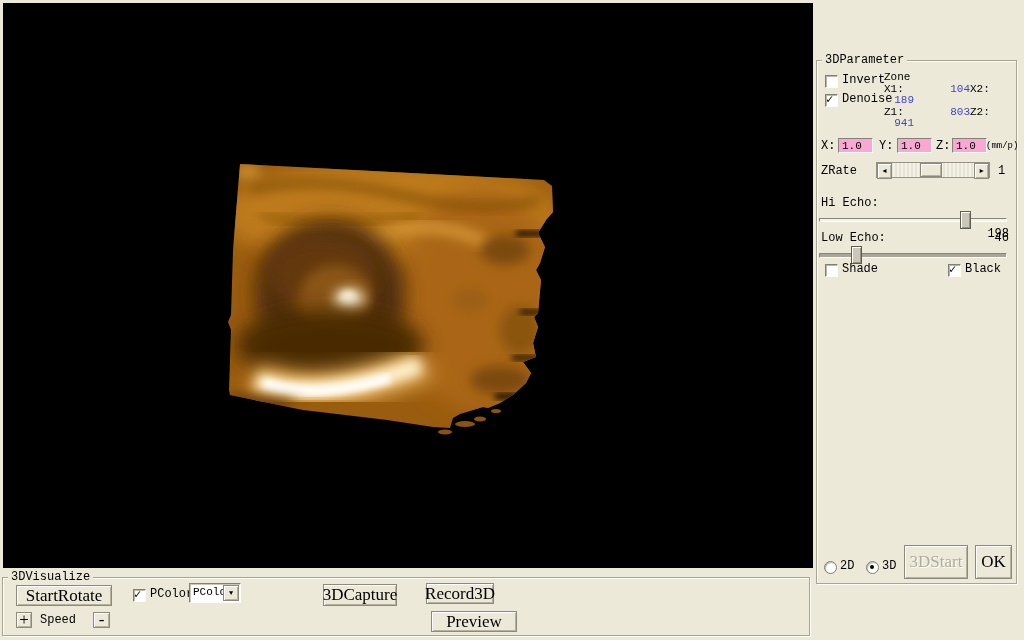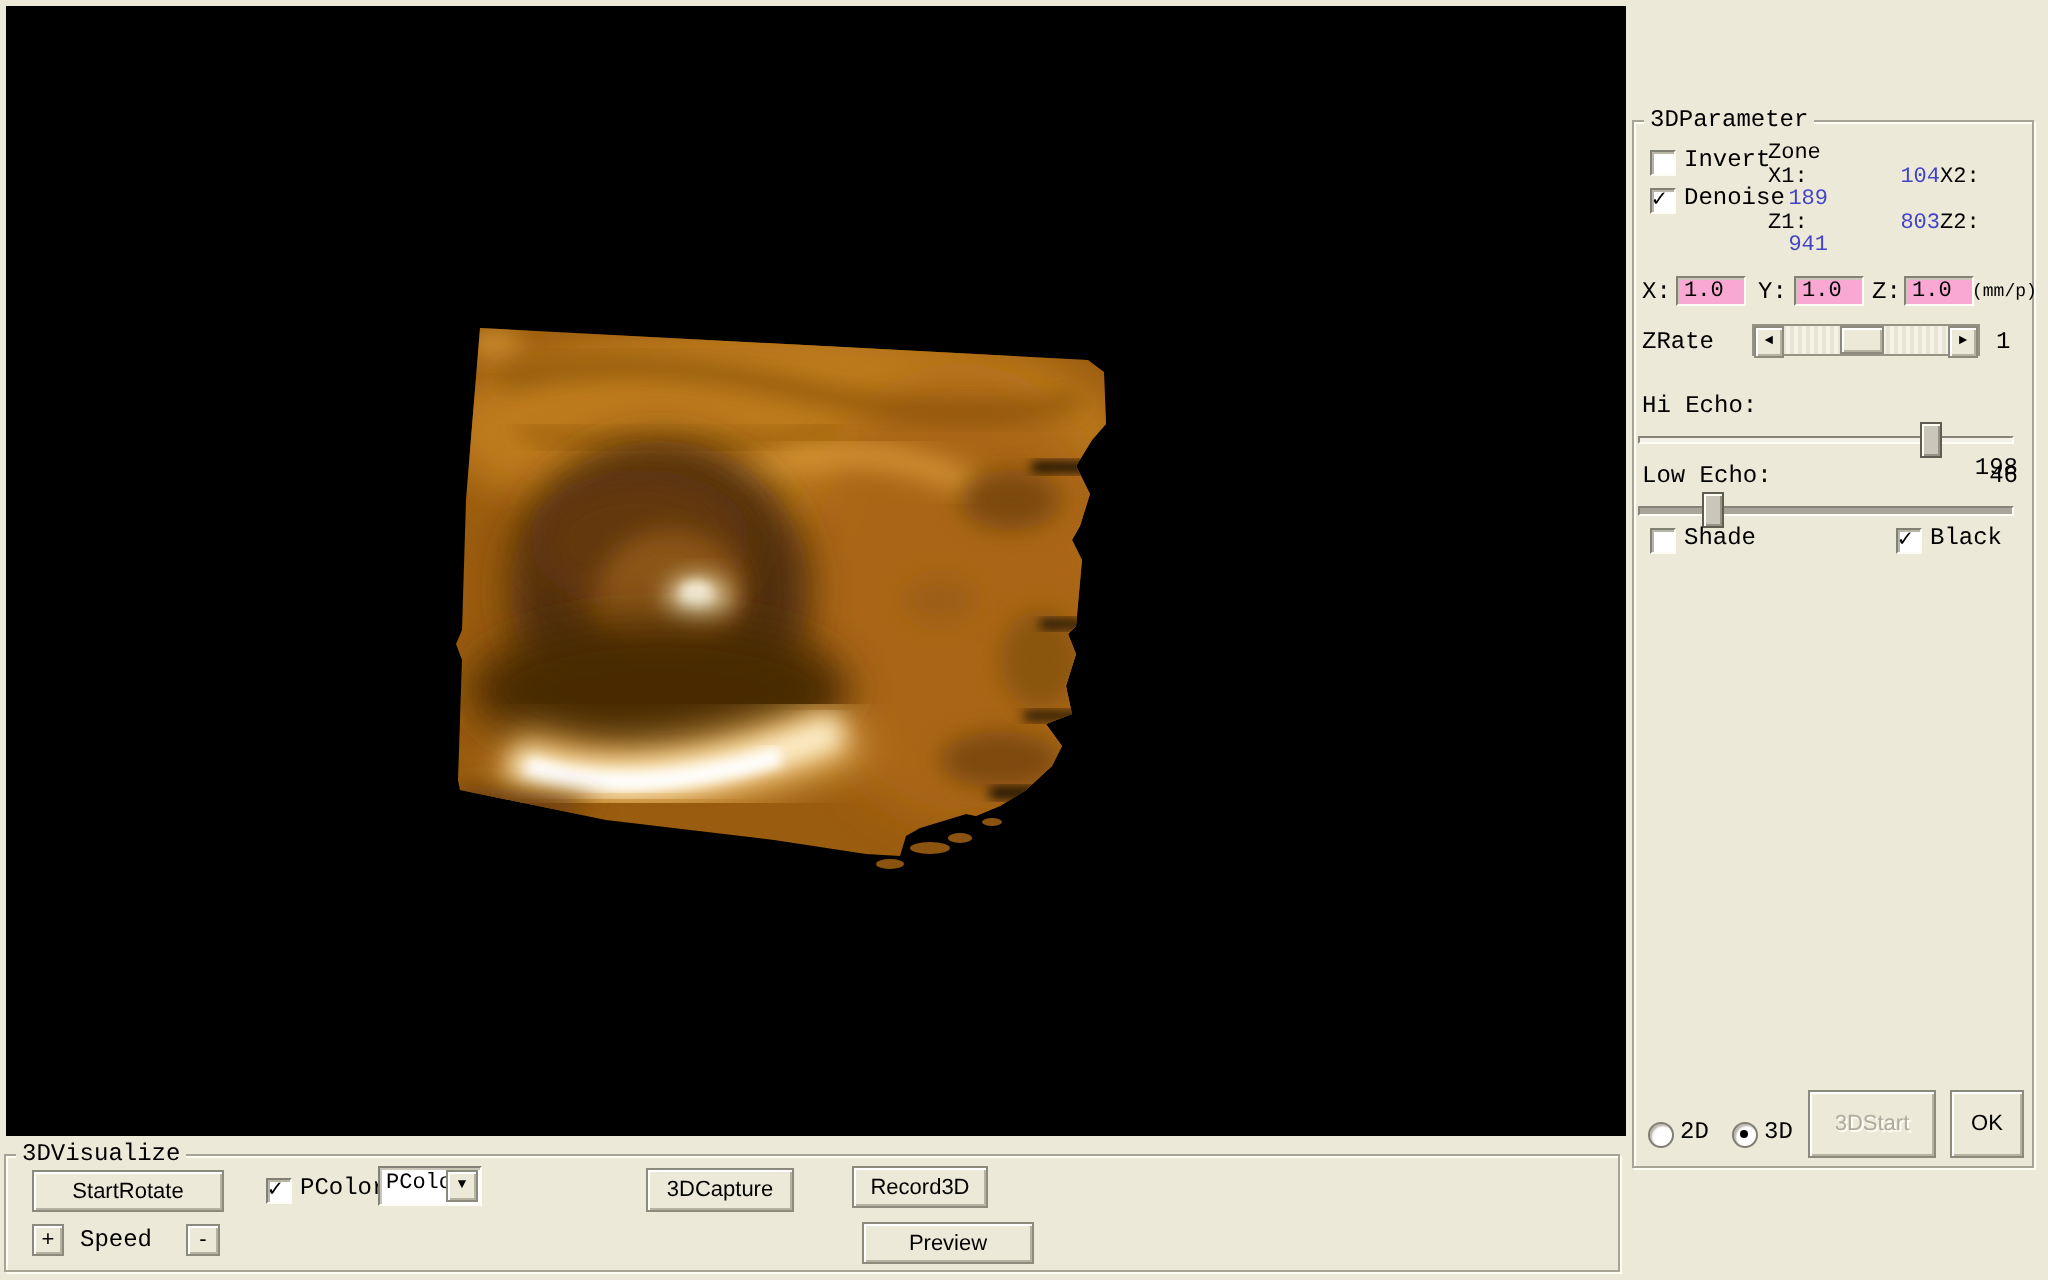--- a/index.html
+++ b/index.html
@@ -11,21 +11,21 @@
   }
   .viewport{position:absolute;left:3px;top:3px;width:810px;height:565px;background:#000;}
   
   .groupbox{position:absolute;border:1px solid #a7a496;
     box-shadow:1px 1px 0 #fffef4, inset 1px 1px 0 #fffef4;}
   .legend{position:absolute;top:-8px;left:5px;background:#ece9d8;padding:0 3px;line-height:14px;text-align:right;}
   
   .raised{background:#ece9d8;border:1px solid #8c8a7d;
     box-shadow:inset 1px 1px 0 #ffffff, inset -1px -1px 0 #b5b2a2;cursor:default;}
   .btn{position:absolute;display:flex;align-items:center;justify-content:center;
-    font-family:Liberation Sans, sans-serif;font-size:11px;color:#000;padding:0;}
+    font-family:Liberation Serif, serif;font-size:17px;color:#000;padding:0;}
   .btn.disabled{color:#aeab9d;text-shadow:1px 1px 0 #fffef6;}
   
   .sunken{background:#f9a8d4;border:1px solid;border-color:#848276 #fdfcf5 #fdfcf5 #848276;
     box-shadow:inset 1px 1px 0 #c9c6b8;}
   .field{position:absolute;height:13px;font-family:inherit;font-size:11px;padding:0 0 0 3px;outline:none;}
   
   .cb{position:absolute;width:11px;height:11px;background:#fff;border:1px solid;
     border-color:#808074 #fdfcf5 #fdfcf5 #808074;box-shadow:inset 1px 1px 0 #b9b6a8;}
   .cb.on::after{content:"✓";position:absolute;left:0px;top:-3px;font-size:12px;font-weight:bold;color:#000;}
   .radio{position:absolute;width:11px;height:11px;border-radius:50%;background:#fff;

